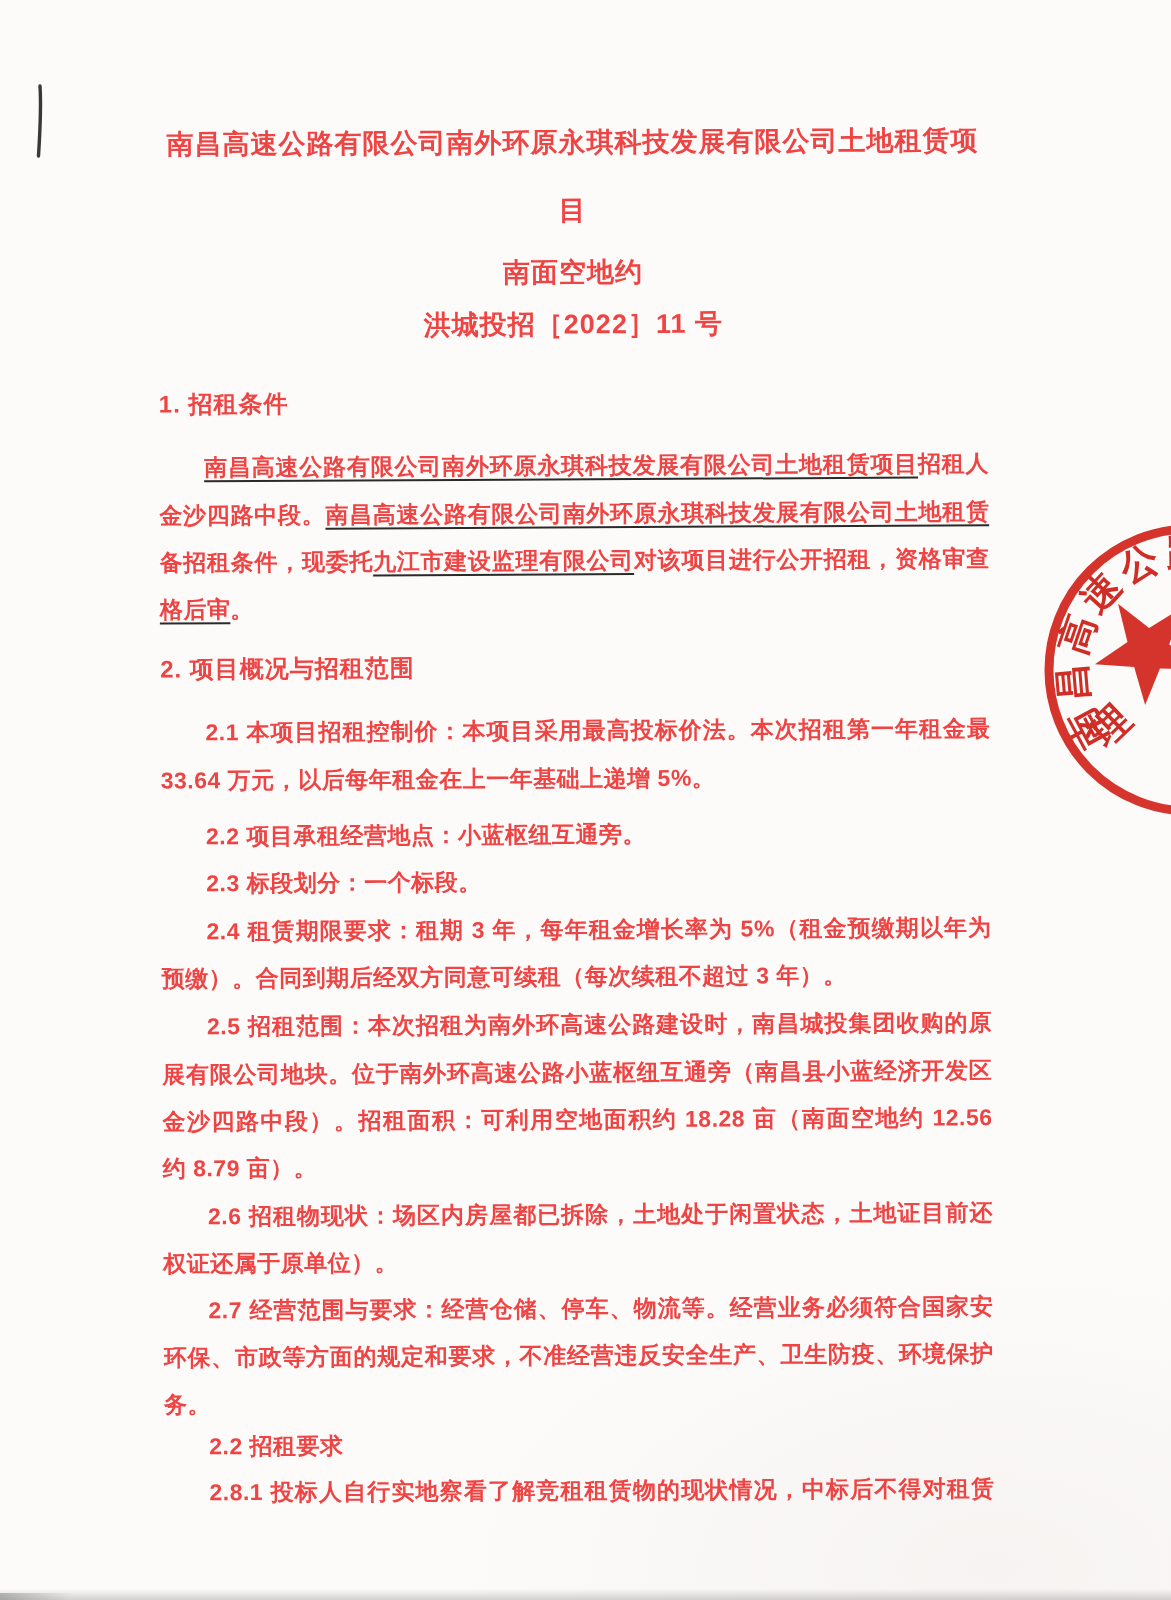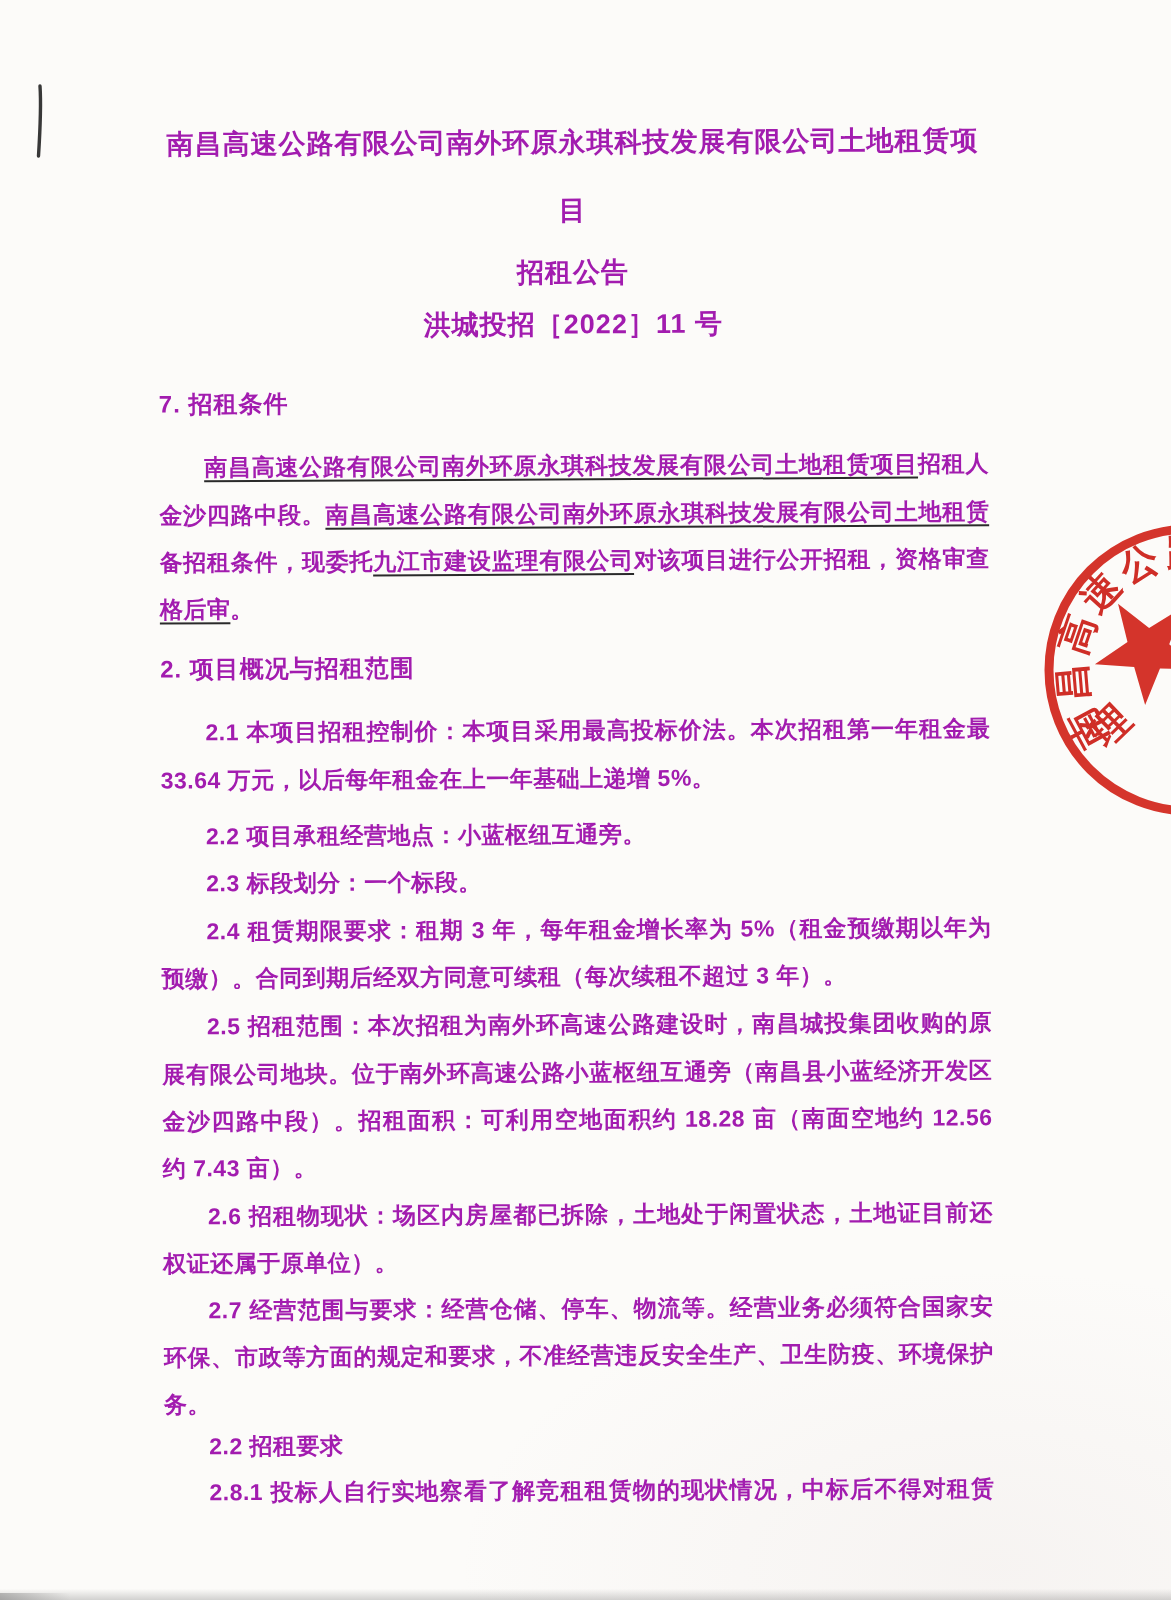--- a/index.html
+++ b/index.html
@@ -2,21 +2,21 @@
 <html><head>
 <meta charset="utf-8">
 <style>
   html,body{margin:0;padding:0;}
   .page{
     position:relative;
     width:1171px;height:1600px;
     background:#fcfbf9;
     overflow:hidden;
     font-family:"Liberation Sans", sans-serif;
-    color:#a21caf;
+    color:#ef4444;
   }
   
   .page::before{
     content:"";position:absolute;inset:0;pointer-events:none;
     background:
       radial-gradient(ellipse 900px 500px at 85% 98%, rgba(196,176,176,.10), transparent 60%),
       linear-gradient(to bottom, rgba(255,255,255,0) 99.3%, rgba(140,140,140,.38) 100%);
   }
   .tilt{
     position:absolute;inset:0;
@@ -63,38 +63,38 @@
 </style>
 </head>
 <body>
 
 <div class="page">
 
   <div class="tilt">
     <div id="lines">
         <div class="line title" style="top: 112px;"><span>南昌高速公路有限公司南外环原永琪科技发展有限公司土地租赁项</span></div>
         <div class="line title" style="top: 180px;"><span>目</span></div>
-        <div class="line title" style="top: 242px;"><span>招租公告</span></div>
+        <div class="line title" style="top: 242px;"><span>南面空地约</span></div>
         <div class="line title" style="top: 294px;"><span>洪城投招［2022］11 号</span></div>
-        <div class="line heading" style="top: 378px;"><span>7. 招租条件</span></div>
+        <div class="line heading" style="top: 378px;"><span>1. 招租条件</span></div>
         <div class="line body just ind" style="top: 441px;"><span class="u">南昌高速公路有限公司南外环原永琪科技发展有限公司土地租赁项目</span><span>招租人为南昌高</span></div>
         <div class="line body just" style="top: 489px;"><span>金沙四路中段。</span><span class="u">南昌高速公路有限公司南外环原永琪科技发展有限公司土地租赁项目</span></div>
         <div class="line body just" style="top: 536px;"><span>备招租条件，现委托</span><span class="u">九江市建设监理有限公司</span><span>对该项目进行公开招租，资格审查方式采用</span></div>
         <div class="line body nojust" style="top: 583px;"><span class="u">格后审</span><span>。</span></div>
         <div class="line heading" style="top: 643px;"><span>2. 项目概况与招租范围</span></div>
         <div class="line body just ind" style="top: 706px;"><span>2.1 本项目招租控制价：本项目采用最高投标价法。本次招租第一年租金最低限价为</span></div>
         <div class="line body nojust" style="top: 754px;"><span>33.64 万元，以后每年租金在上一年基础上递增 5%。</span></div>
         <div class="line body nojust ind" style="top: 810px;"><span>2.2 项目承租经营地点：小蓝枢纽互通旁。</span></div>
         <div class="line body nojust ind" style="top: 857px;"><span>2.3 标段划分：一个标段。</span></div>
         <div class="line body just ind" style="top: 905px;"><span>2.4 租赁期限要求：租期 3 年，每年租金增长率为 5%（租金预缴期以年为单位，每年</span></div>
         <div class="line body nojust" style="top: 952px;"><span>预缴）。合同到期后经双方同意可续租（每次续租不超过 3 年）。</span></div>
         <div class="line body just ind" style="top: 1000px;"><span>2.5 招租范围：本次招租为南外环高速公路建设时，南昌城投集团收购的原永琪科技发</span></div>
         <div class="line body just" style="top: 1048px;"><span>展有限公司地块。位于南外环高速公路小蓝枢纽互通旁（南昌县小蓝经济开发区工业园内，</span></div>
         <div class="line body just" style="top: 1095px;"><span>金沙四路中段）。招租面积：可利用空地面积约 18.28 亩（南面空地约 12.56 亩、北面空地</span></div>
-        <div class="line body nojust" style="top: 1142px;"><span>约 7.43 亩）。</span></div>
+        <div class="line body nojust" style="top: 1142px;"><span>约 8.79 亩）。</span></div>
         <div class="line body just ind" style="top: 1190px;"><span>2.6 招租物现状：场区内房屋都已拆除，土地处于闲置状态，土地证目前还未过户（产</span></div>
         <div class="line body nojust" style="top: 1237px;"><span>权证还属于原单位）。</span></div>
         <div class="line body just ind" style="top: 1284px;"><span>2.7 经营范围与要求：经营仓储、停车、物流等。经营业务必须符合国家安全、卫生、</span></div>
         <div class="line body just" style="top: 1331px;"><span>环保、市政等方面的规定和要求，不准经营违反安全生产、卫生防疫、环境保护等规定的业</span></div>
         <div class="line body nojust" style="top: 1378px;"><span>务。</span></div>
         <div class="line body nojust ind" style="top: 1420px;"><span>2.2 招租要求</span></div>
         <div class="line body just ind" style="top: 1466px;"><span>2.8.1 投标人自行实地察看了解竞租租赁物的现状情况，中标后不得对租赁物位置、面</span></div>
       </div>
   </div>
 

